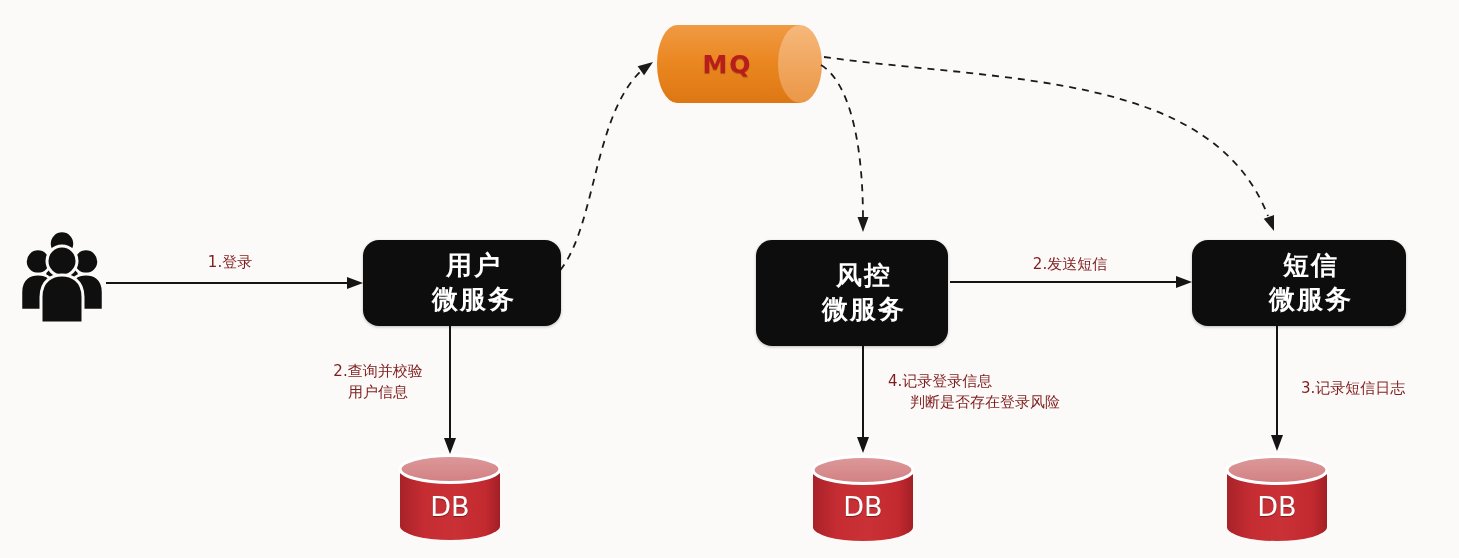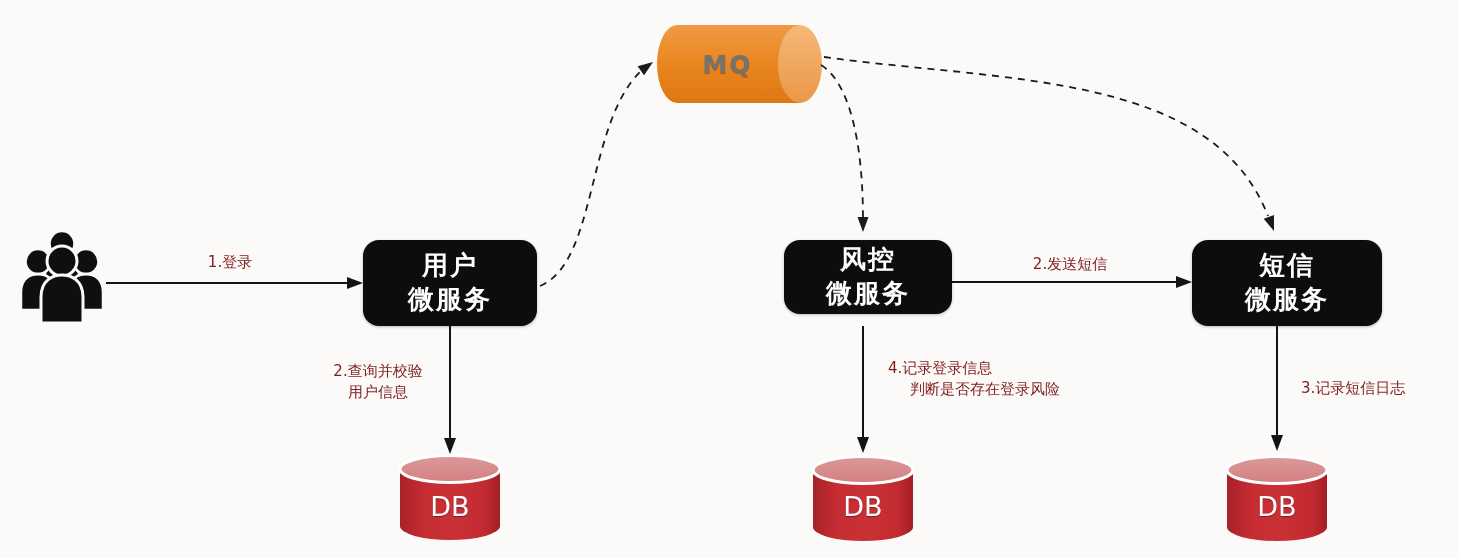--- a/index.html
+++ b/index.html
@@ -6,29 +6,30 @@
   .stage{
     position:relative;width:1459px;height:558px;background:#fbfaf8;
     font-family:"DejaVu Sans","Liberation Sans",sans-serif;overflow:hidden;
   }
   svg.layer{position:absolute;left:0;top:0;width:1459px;height:558px;}
   .node{
     position:absolute;background:#0d0d0d;border-radius:16px;color:#ffffff;
     display:flex;flex-direction:column;align-items:center;justify-content:center;
     font-size:26px;font-weight:600;letter-spacing:2px;line-height:1.3;
     box-shadow:0 1px 3px rgba(0,0,0,.25);
+    padding-left:24px;
   }
   .edge-label{
     position:absolute;color:#7f1d1d;font-size:15px;line-height:21px;white-space:nowrap;
   }
   .edge-label .indent{margin-left:22px;display:inline-block;text-align:right;}
   .mq-label{
     position:absolute;left:655px;top:25px;width:145px;height:78px;
     display:flex;align-items:center;justify-content:center;
-    color:#737373;font-size:25px;font-weight:700;letter-spacing:2px;
+    color:#b91c1c;font-size:25px;font-weight:700;letter-spacing:2px;
     text-shadow:0 1px 1px rgba(120,60,0,.6);
   }
   .db-label{
     position:absolute;width:100px;text-align:center;color:#ffffff;
     font-size:27px;font-weight:500;text-shadow:0 1px 1px rgba(90,10,10,.6);
   }
   .center{text-align:center;}
 </style>
 </head>
 <body>
@@ -132,42 +133,42 @@
         <path d="M 824 57 C 1005 82 1212 72 1268 216"></path>
         <polygon points="0,0 -15,-5.5 -15,5.5" fill="#1a1a1a" stroke="none" transform="translate(1274,231) rotate(70)"></polygon>
       </g>
     </g>
   </svg>
 
   <div class="node" style="left:363px;top:240px;width:174px;height:86px;">
     <span>用户</span>
     <span>微服务</span>
   </div>
-  <div class="node" style="left:784px;top:240px;width:168px;height:74px;">
+  <div class="node" style="left:756px;top:240px;width:168px;height:106px;">
     <span>风控</span>
     <span>微服务</span>
   </div>
   <div class="node" style="left:1192px;top:240px;width:190px;height:86px;">
     <span>短信</span>
     <span>微服务</span>
   </div>
 
   <div class="mq-label">MQ</div>
   <div class="db-label" style="left:400px;top:491px;">DB</div>
   <div class="db-label" style="left:813px;top:491px;">DB</div>
   <div class="db-label" style="left:1227px;top:491px;">DB</div>
 
   <div class="edge-label center" style="left:155px;top:252px;width:150px;">1.登录</div>
 
   <div class="edge-label center" style="left:298px;top:361px;width:160px;">
     <div>2.查询并校验</div>
     <div>用户信息</div>
   </div>
 
-  <div class="edge-label" style="left:888px;top:358px;">
+  <div class="edge-label" style="left:888px;top:371px;">
     <div>4.记录登录信息</div>
     <div><span class="indent">判断是否存在登录风险</span></div>
   </div>
 
   <div class="edge-label center" style="left:995px;top:254px;width:150px;">2.发送短信</div>
 
   <div class="edge-label" style="left:1301px;top:378px;">3.记录短信日志</div>
 
 </div>
 

